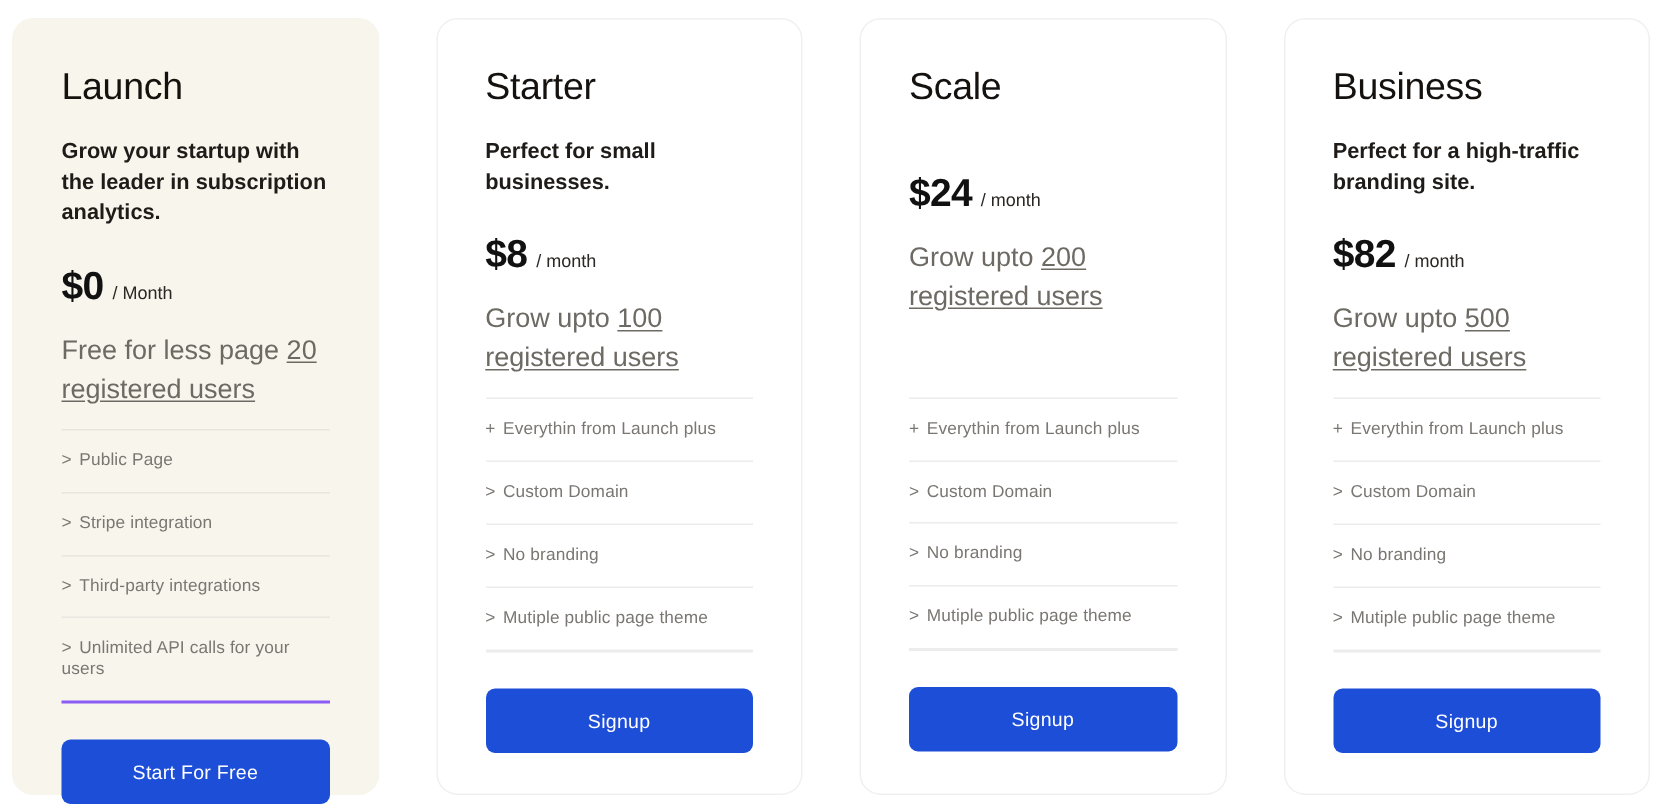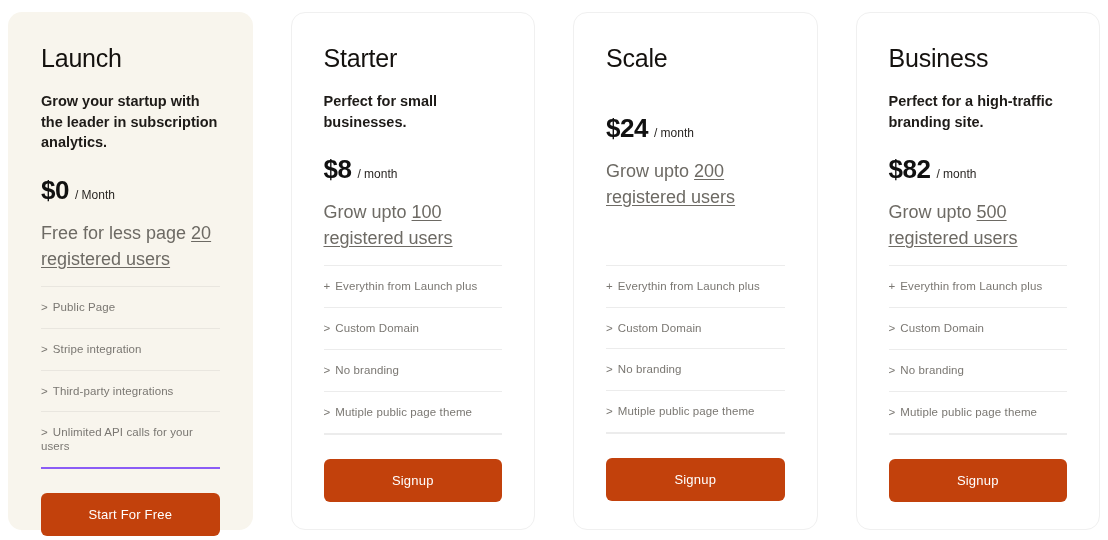--- a/index.html
+++ b/index.html
@@ -113,21 +113,21 @@
   }
   .plan-card:not(.featured) .feature-item:last-child {
     border-bottom-color: #ececec;
   }
 
   .feature-marker { margin-right: 5px; }
 
   .cta-button {
     display: block;
     width: 100%;
-    background: #c2410c;
+    background: #1d4ed8;
     color: #ffffff;
     border: none;
     border-radius: 6px;
     font-family: "Liberation Sans", sans-serif;
     font-size: 13px;
     font-weight: 500;
     letter-spacing: 0.2px;
     padding: 14px 0;
     margin-bottom: 28px;
     cursor: pointer;

